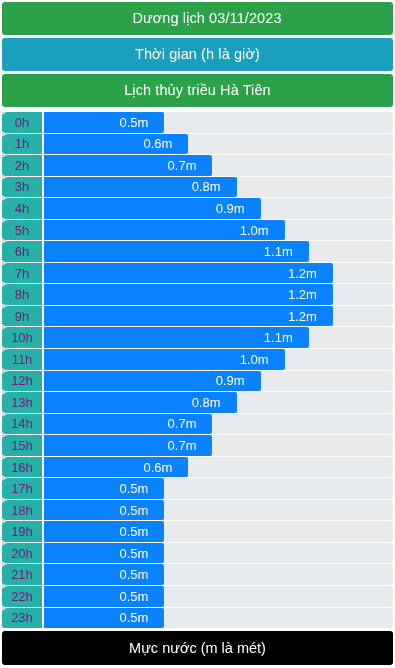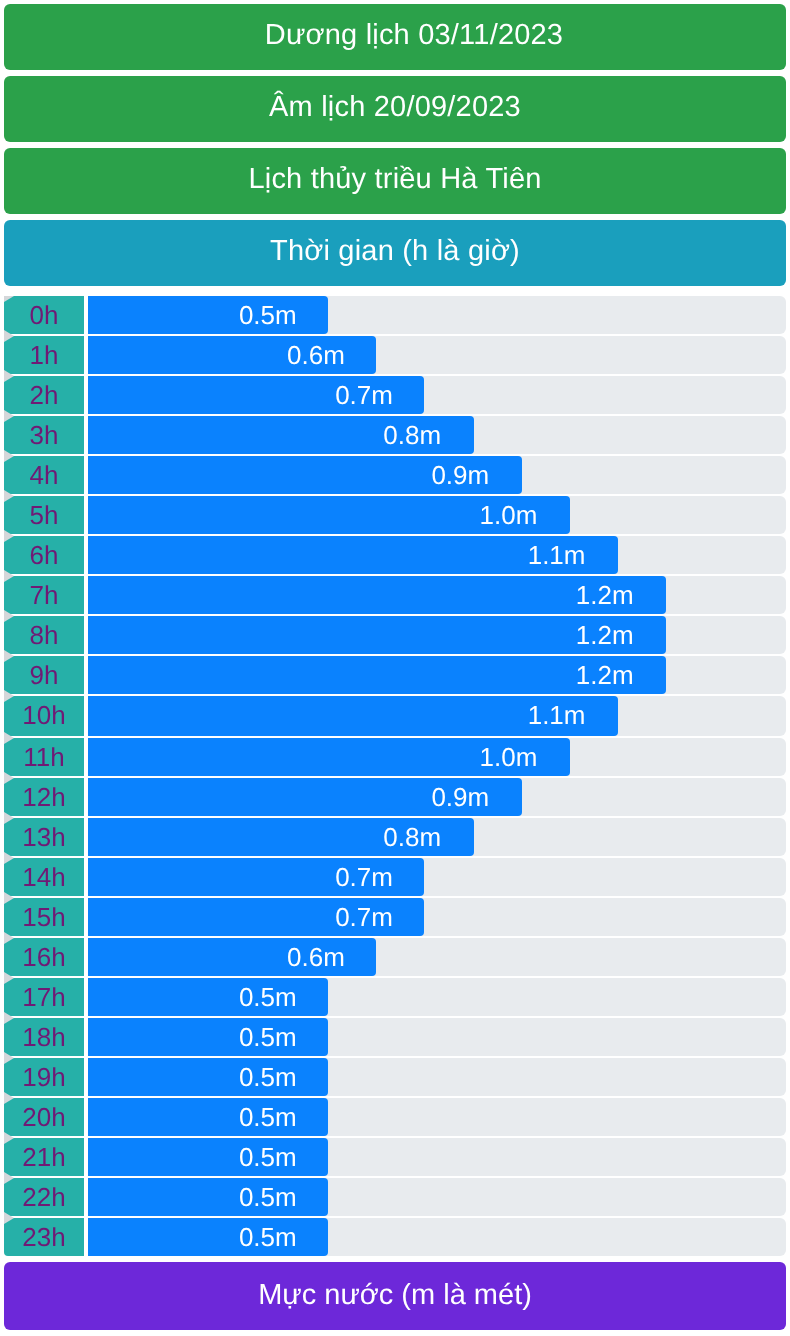--- a/index.html
+++ b/index.html
@@ -109,39 +109,38 @@
     line-height: 1;
     white-space: nowrap;
   }
 
   
   .footer {
     flex: 0 0 auto;
     height: 34px;
     margin: 2px 2px 3px 2px;
     border-radius: 3px;
-    background: #6d28d9;
+    background: #000000;
     color: #ffffff;
     font-size: 14.5px;
     display: flex;
     align-items: center;
     justify-content: center;
     line-height: 1;
     white-space: nowrap;
   }
 </style>
 </head>
 <body>
 
 <div id="app">
 
   <div class="banner green">Dương lịch 03/11/2023</div>
-  <div class="banner green">Âm lịch 20/09/2023</div>
+  <div class="banner teal">Thời gian (h là giờ)</div>
   <div class="banner green">Lịch thủy triều Hà Tiên</div>
-  <div class="banner teal">Thời gian (h là giờ)</div>
 
   <div id="chart">
       <div class="row">
         <div class="row-marker"></div>
         <div class="hour-cell">0h</div>
         <div class="track">
           <div class="bar" style="width: 34.483%;">
             <span class="bar-label">0.5m</span>
           </div>
         </div>

